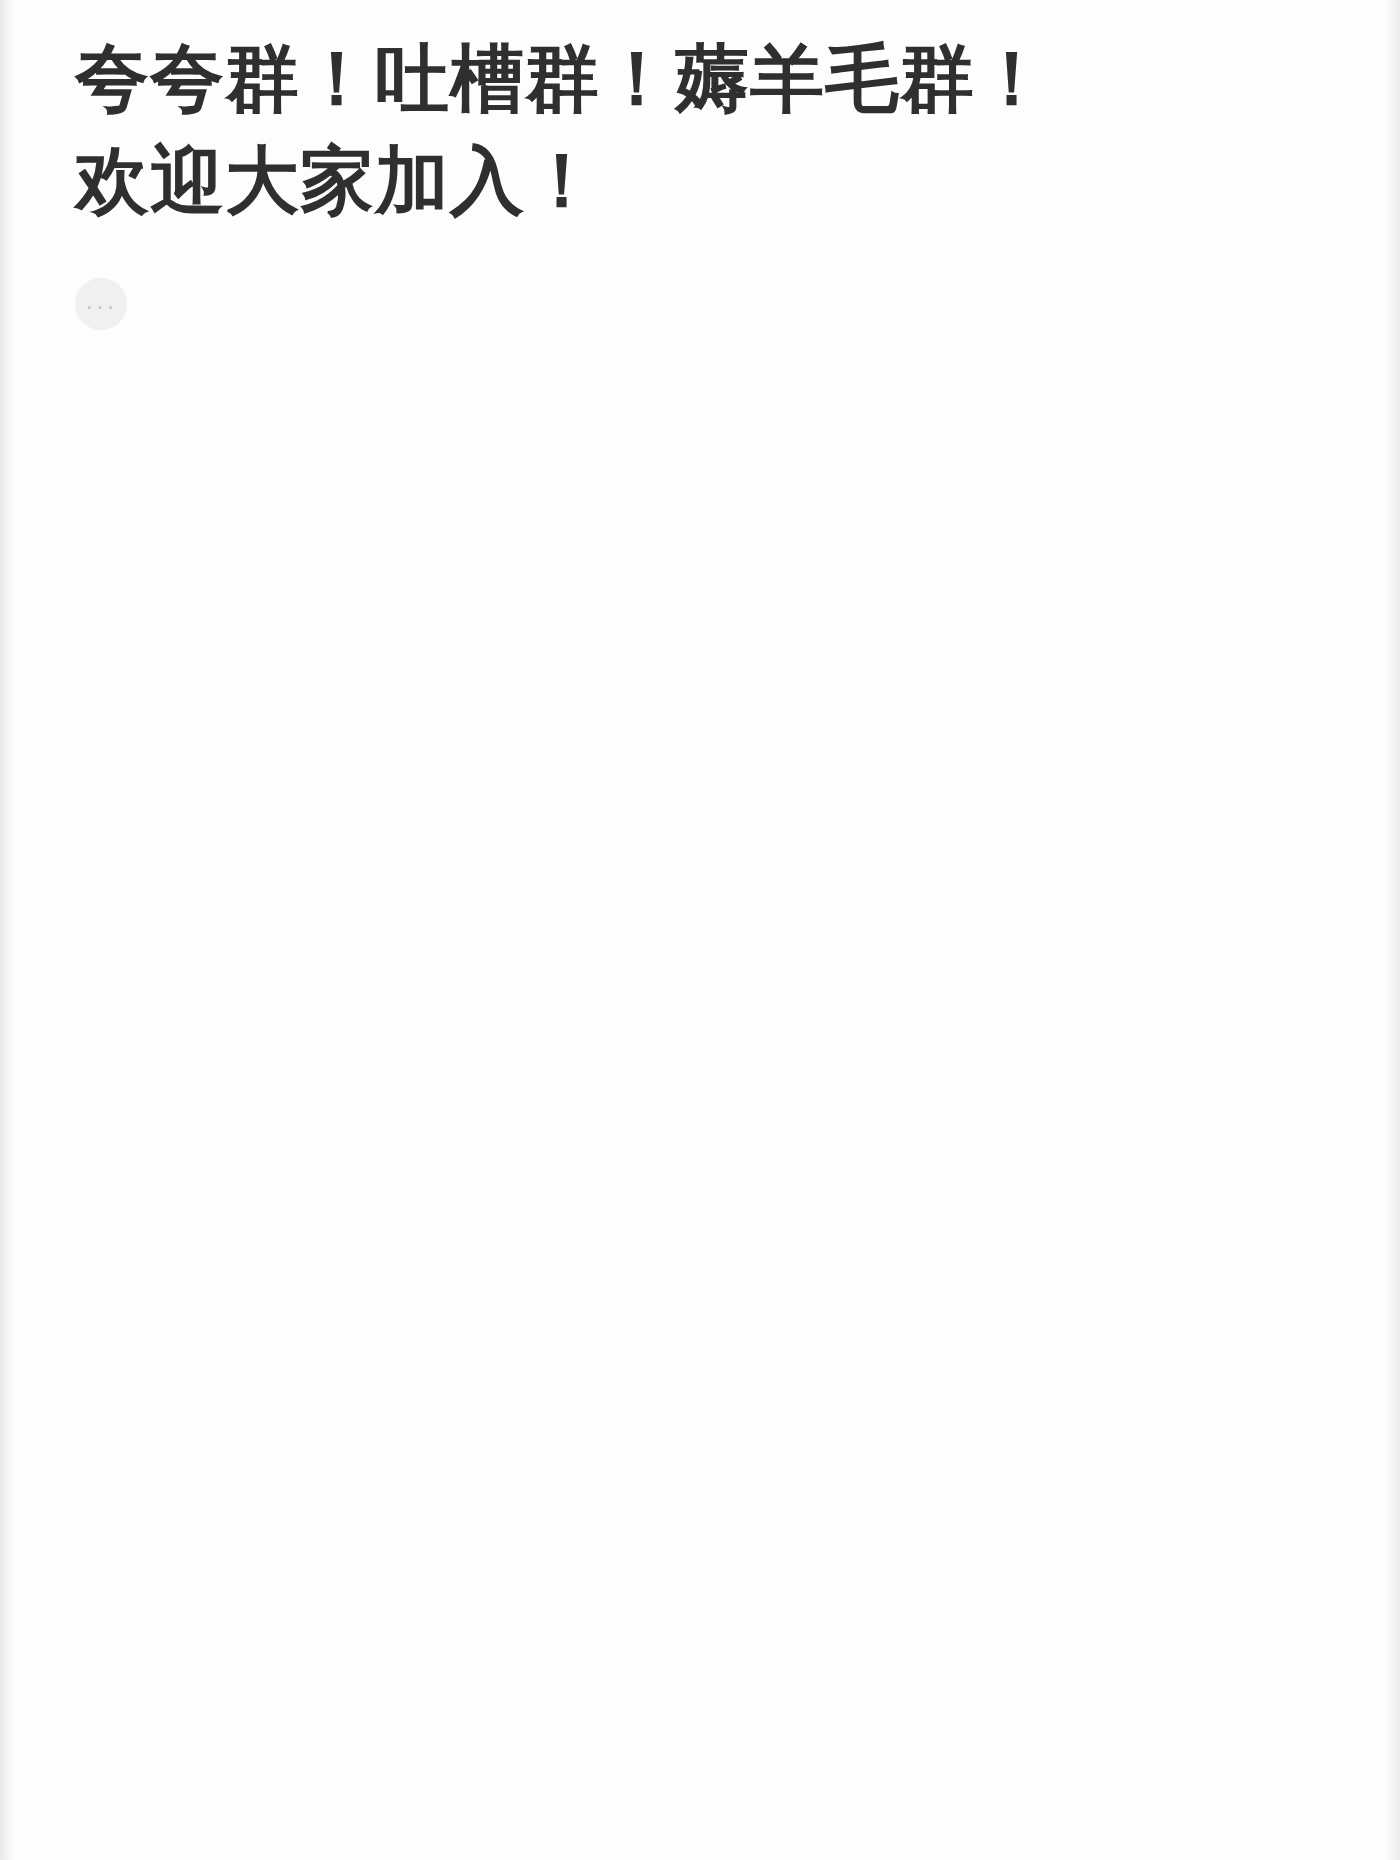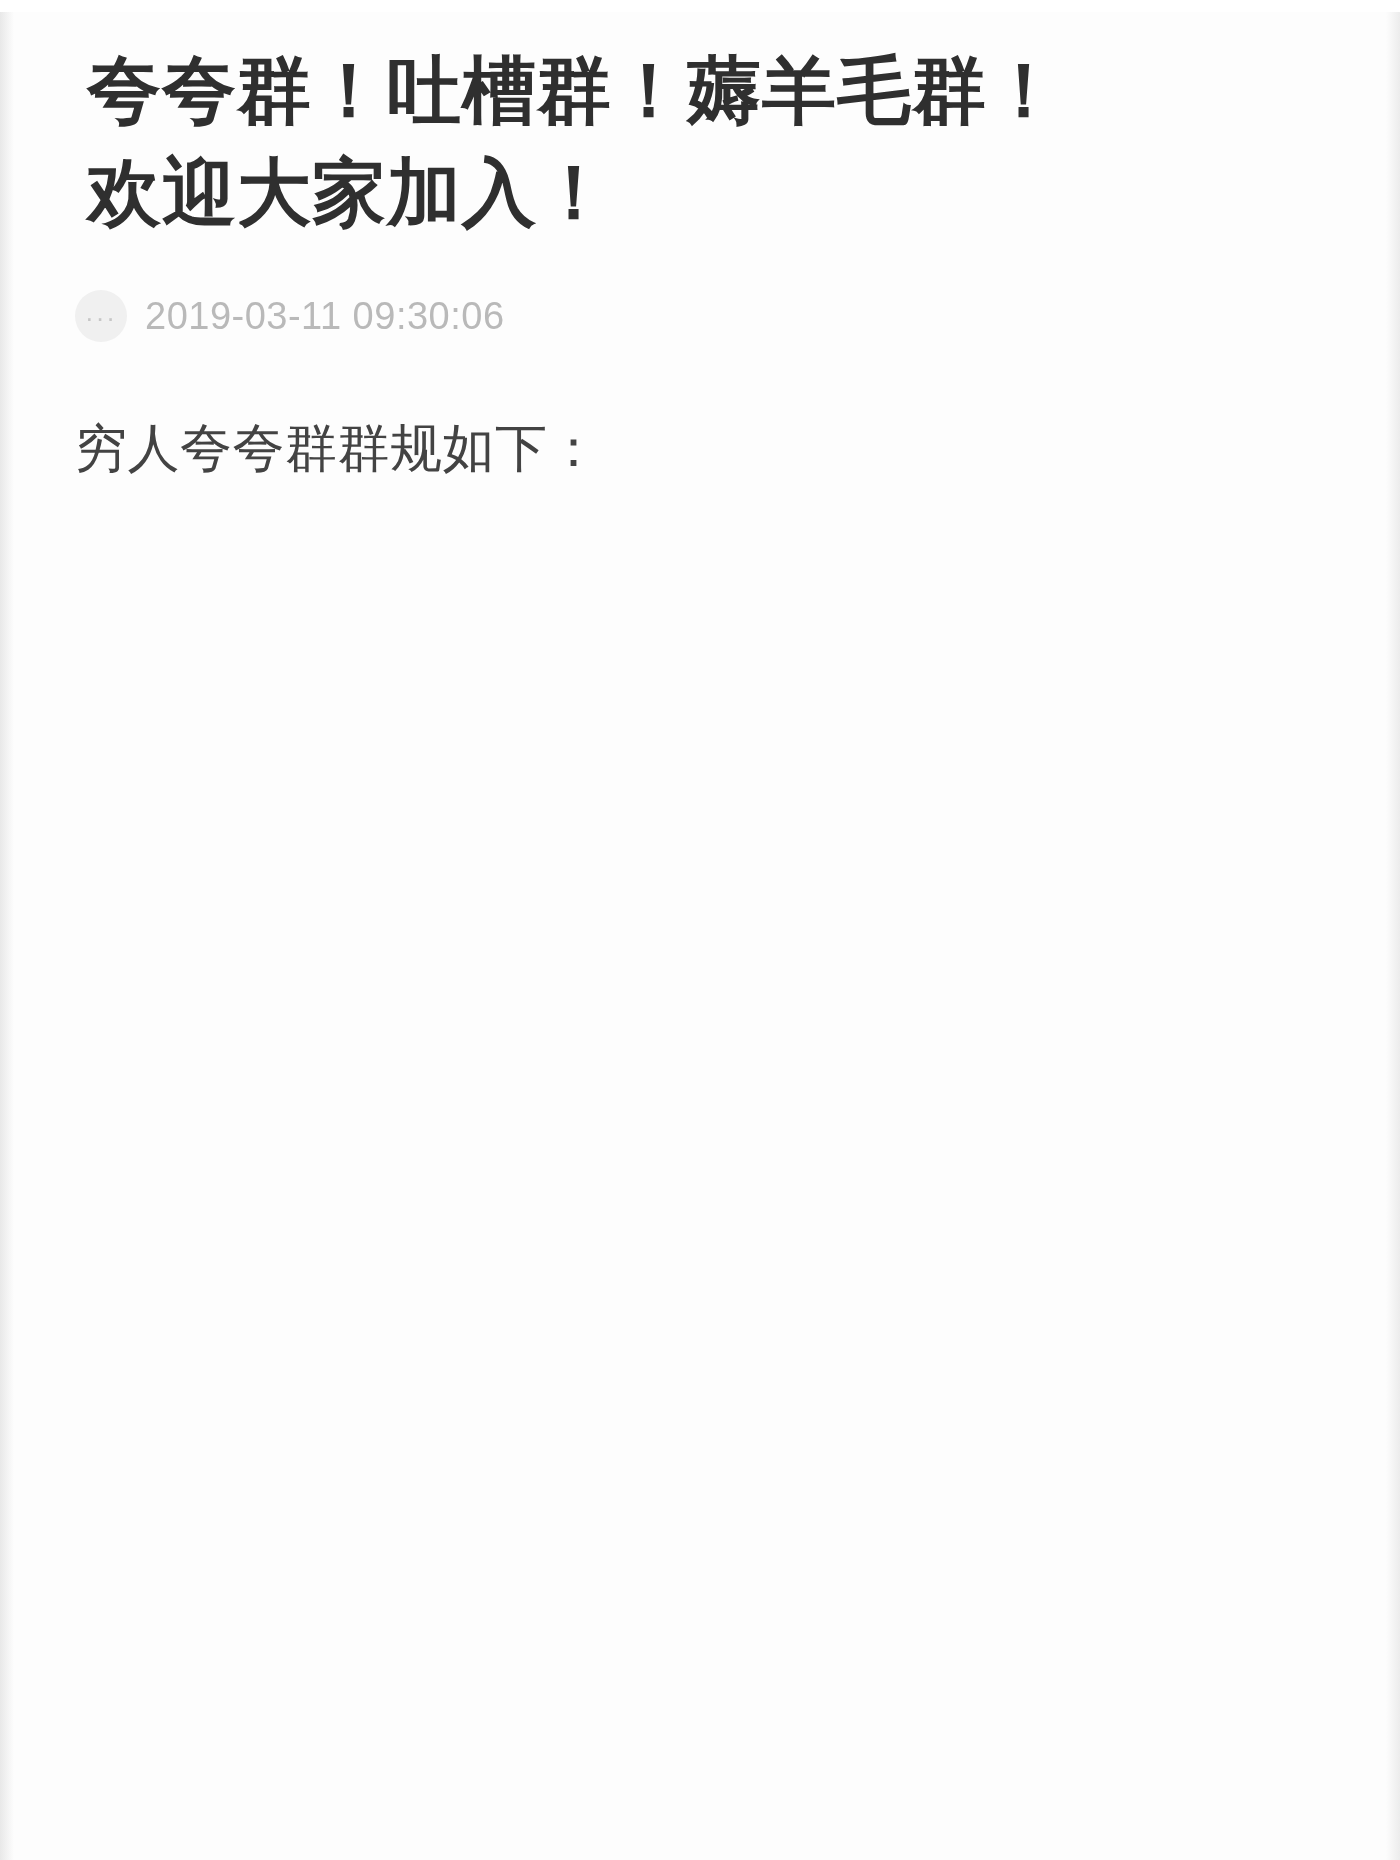--- a/index.html
+++ b/index.html
@@ -37,21 +37,21 @@
   .page::before {
     left: 0;
     background: linear-gradient(to right, #e8e8e8, rgba(255,255,255,0));
   }
   .page::after {
     right: 0;
     background: linear-gradient(to left, #ececec, rgba(255,255,255,0));
   }
 
   .article-title {
-    margin: 12px;
+    margin: 0;
     padding-top: 28px;
     font-size: 74px;
     line-height: 1.38;
     font-weight: 700;
     color: #2f2f2f;
     letter-spacing: 1px;
     white-space: pre-line;
   }
 
   .meta-row {
@@ -114,20 +114,18 @@
 
 <div class="page">
 
   <h1 class="article-title">夸夸群！吐槽群！薅羊毛群！
 欢迎大家加入！</h1>
 
   <div class="meta-row">
     <div class="meta-avatar">
       <span>···</span>
     </div>
-    <div class="meta-date">2019-03-11 09:30:06</div>
   </div>
 
   <div class="body-block">
-    <p class="para para-lead">穷人夸夸群群规如下：</p>
   </div>
 
 </div>
 
 </body></html>

